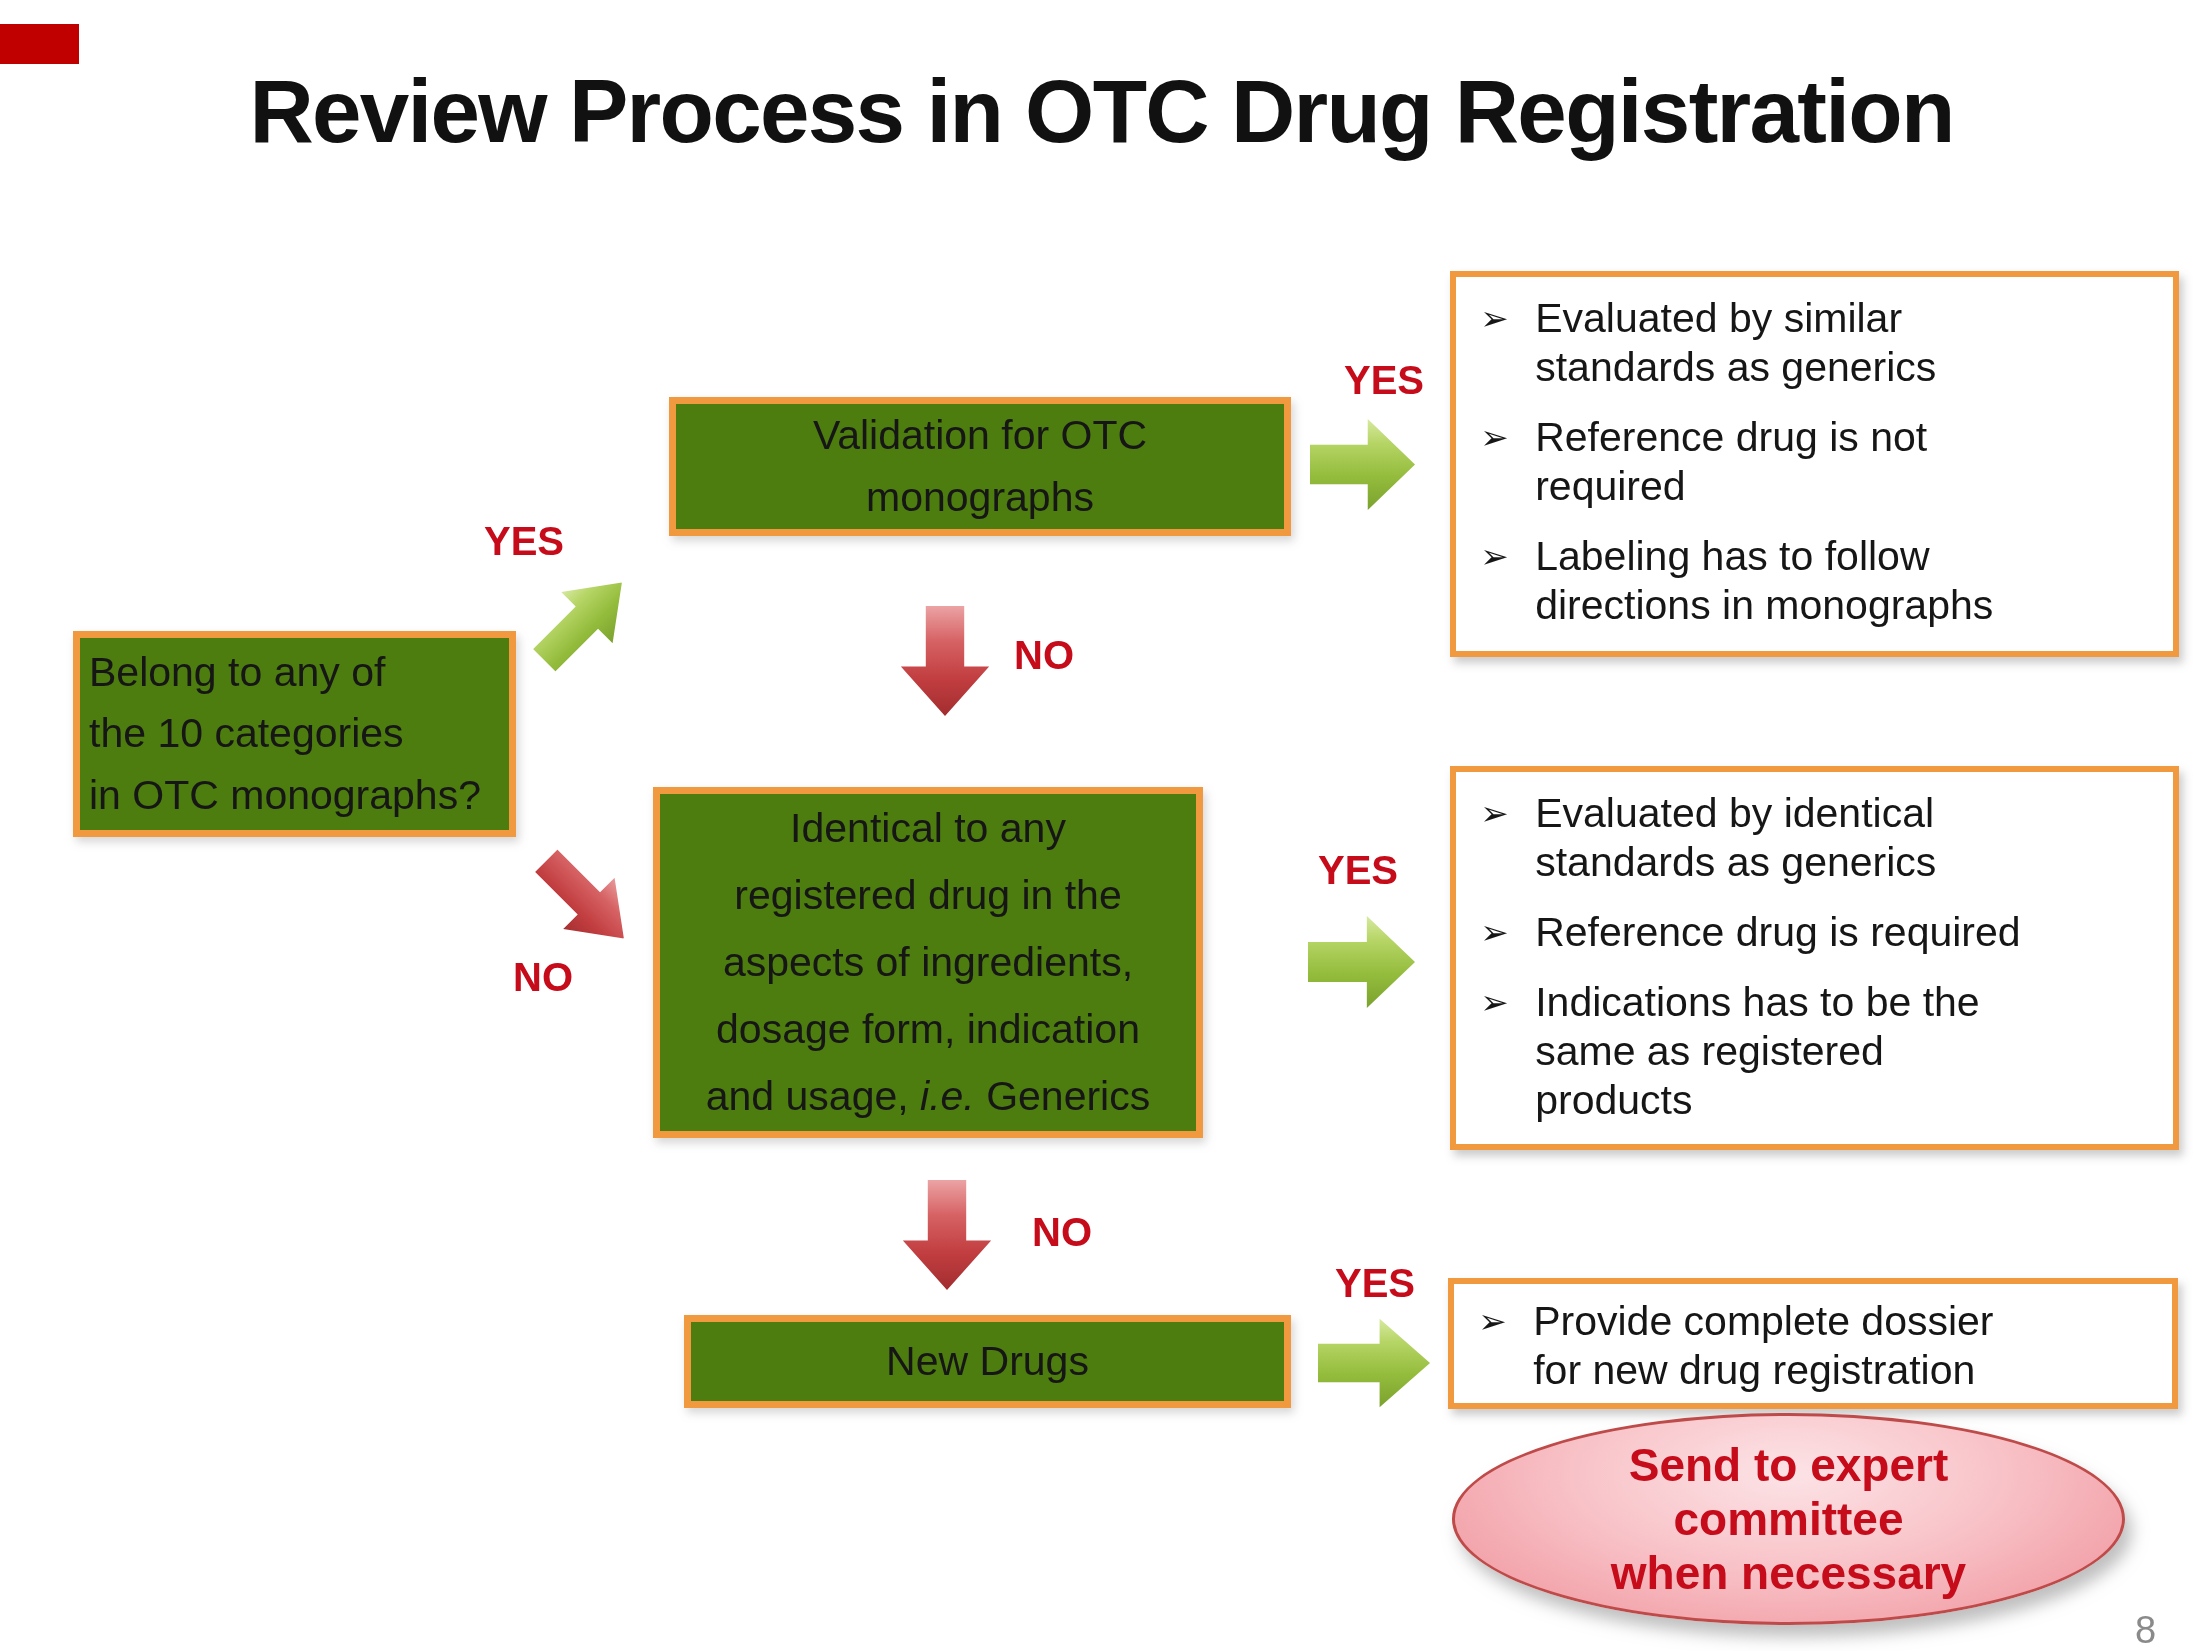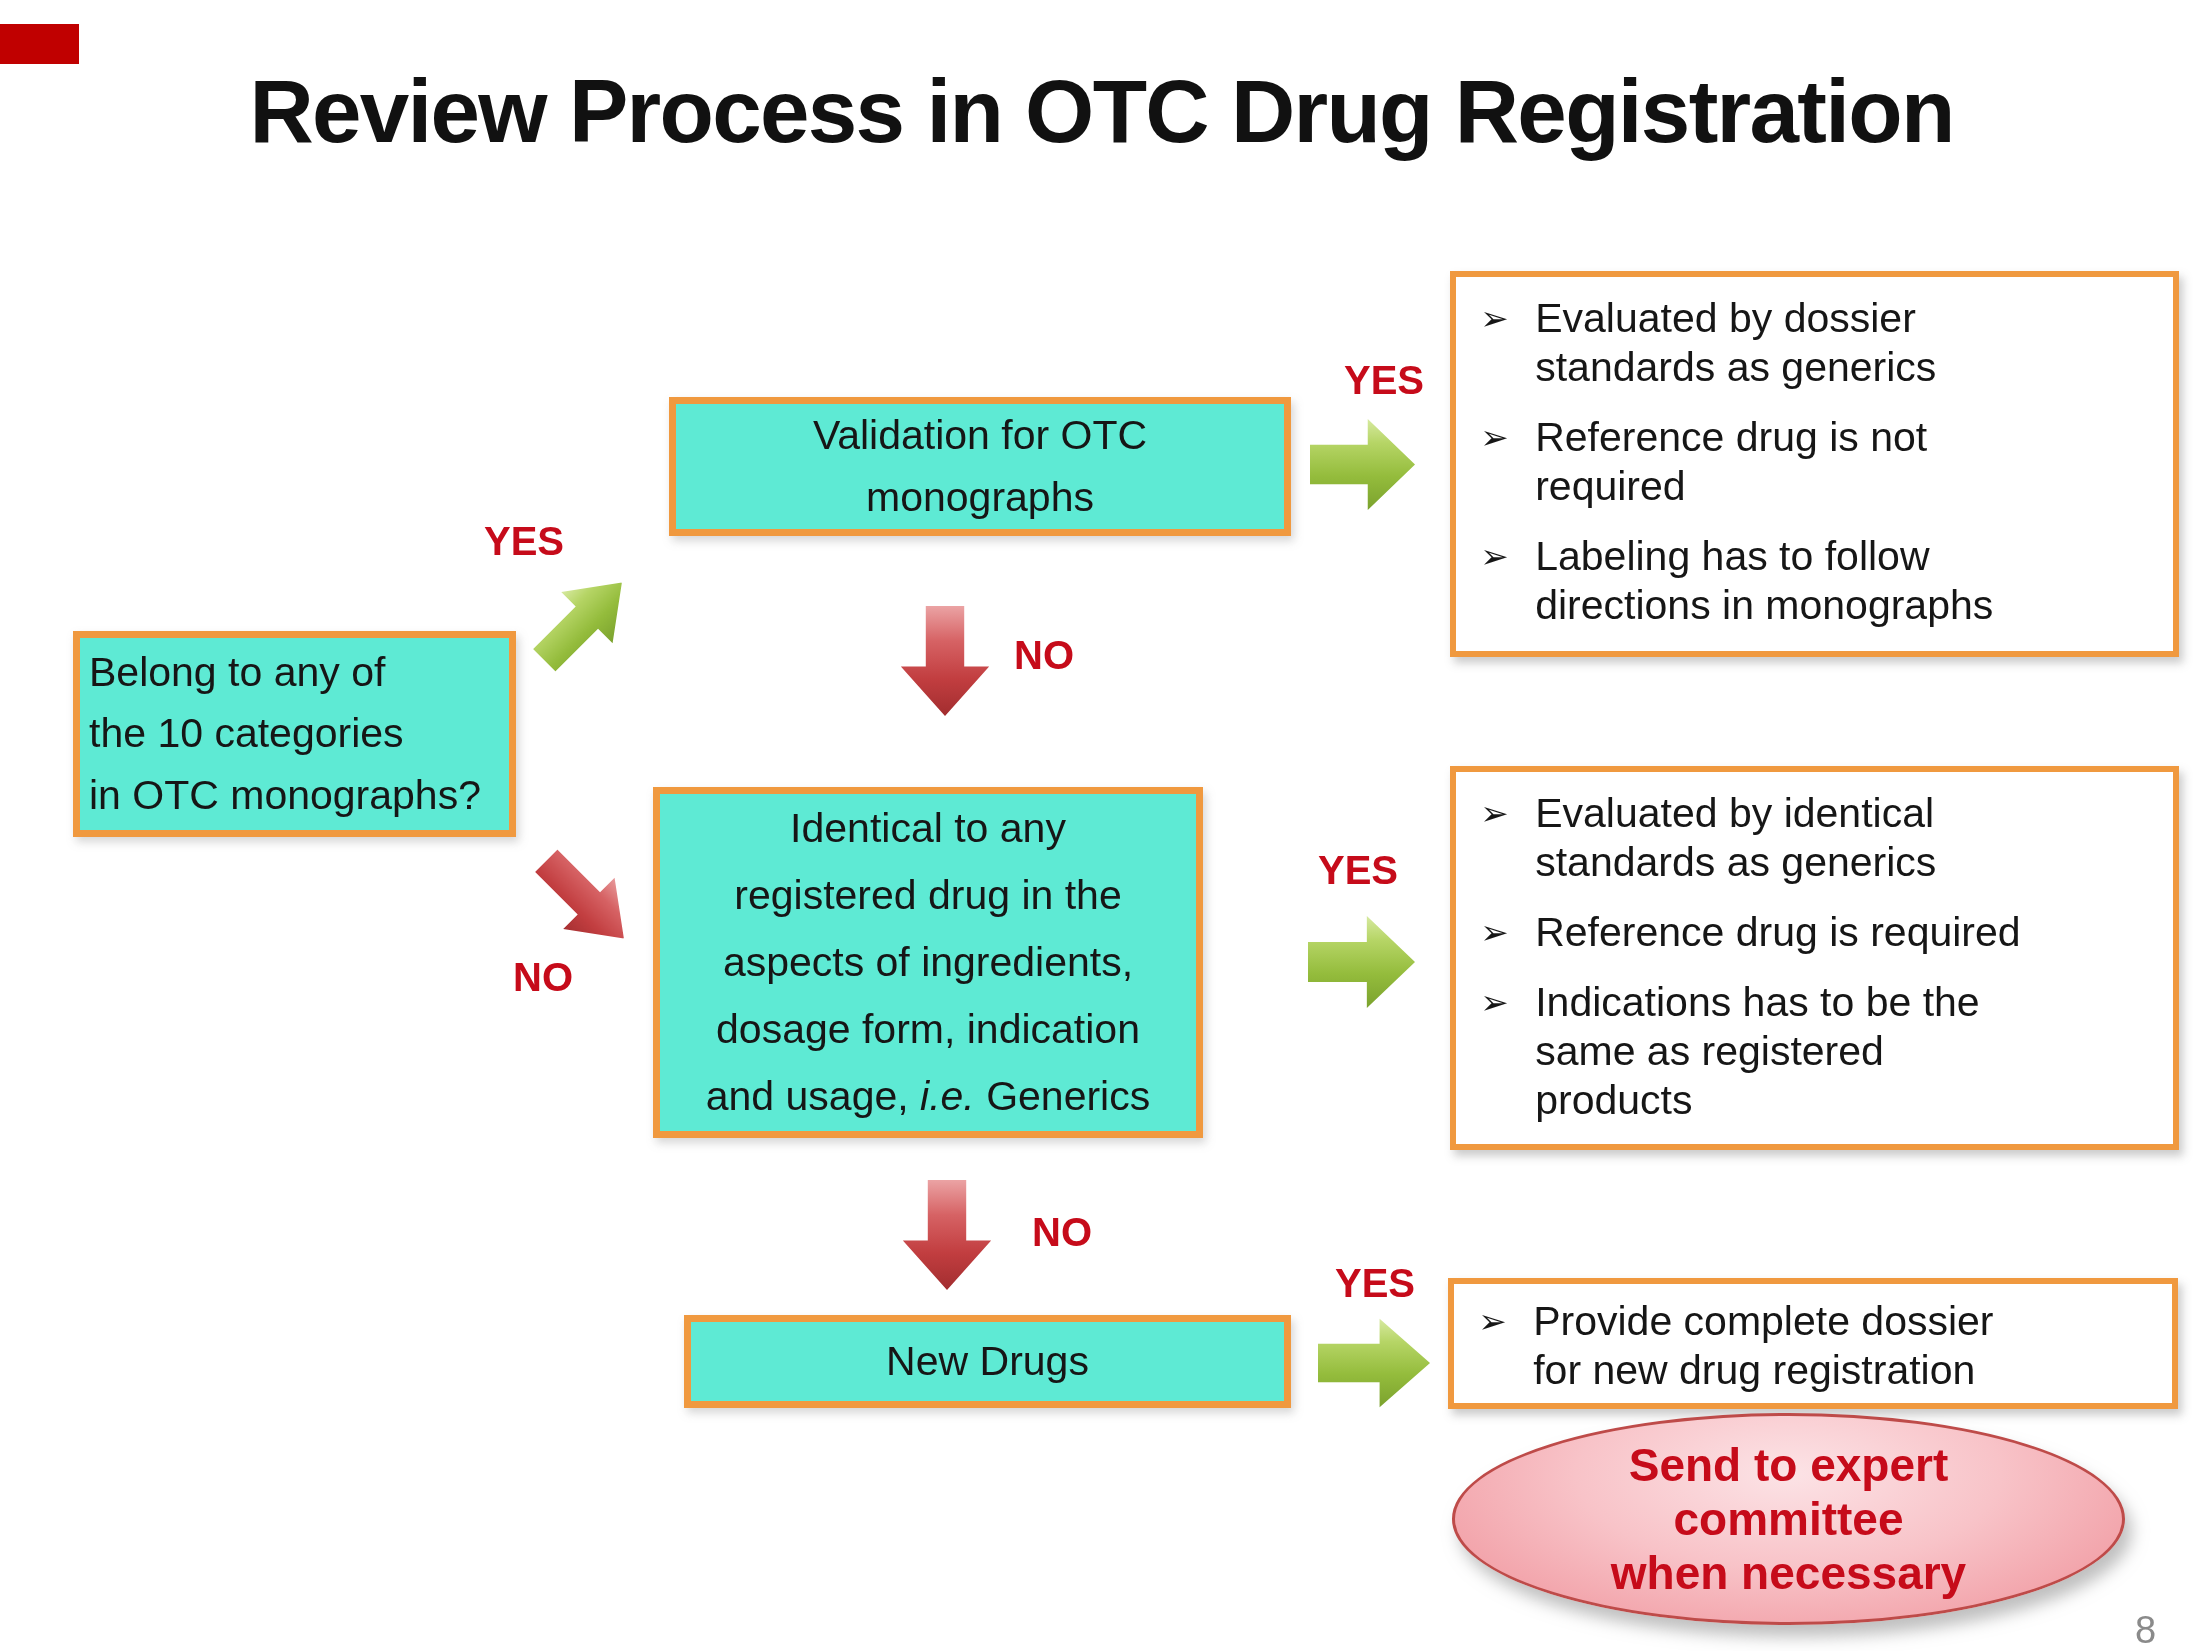--- a/index.html
+++ b/index.html
@@ -12,21 +12,21 @@
   }
   html,body{margin:0;padding:0;background:#fff;}
   body{width:2203px;height:1652px;font-family:"Liberation Sans",sans-serif;color:#161616;}
   #slide{position:relative;width:2203px;height:1652px;overflow:hidden;background:#ffffff;margin-top:24px;}
 
   .corner{position:absolute;left:0;top:0;width:79px;height:40px;background:var(--corner_red);}
 
   .title{position:absolute;left:0;top:36px;width:2203px;text-align:center;
          font-size:89px;font-weight:bold;letter-spacing:-1.7px;color:var(--title_black);}
 
-  .obox{position:absolute;background:#5eead4;border:7.7px solid var(--box_border_orange);
+  .obox{position:absolute;background:#4d7c0f;border:7.7px solid var(--box_border_orange);
         box-sizing:border-box;box-shadow:3.4px 5.2px 8.6px rgba(140,140,140,0.35);}
   .flowtext{display:flex;flex-direction:column;align-items:center;justify-content:center;
             text-align:center;font-size:41px;line-height:1.5;white-space:pre-line;}
   .lefttext{align-items:flex-start;text-align:left;padding-left:9px;}
 
   
   #q-box{left:73px;top:607px;width:443px;height:206px;}
   
   #v-box{left:669px;top:373px;width:622px;height:139px;}
   
@@ -106,21 +106,21 @@
     <div class="gl">aspects of ingredients,</div>
     <div class="gl">dosage form, indication</div>
     <div class="gl"><span>and usage, </span><i>i.e.</i><span> Generics</span></div>
   </div>
 
   <div id="n-box" class="obox flowtext">New Drugs</div>
 
   <div id="rb-top" class="bullets">
     <div class="bitem">
       <span class="bmark">➢</span>
-      <span class="btext">Evaluated by dossier
+      <span class="btext">Evaluated by similar
 standards  as generics</span>
     </div>
     <div class="bitem">
       <span class="bmark">➢</span>
       <span class="btext">Reference drug is not
 required</span>
     </div>
     <div class="bitem">
       <span class="bmark">➢</span>
       <span class="btext">Labeling has to follow

